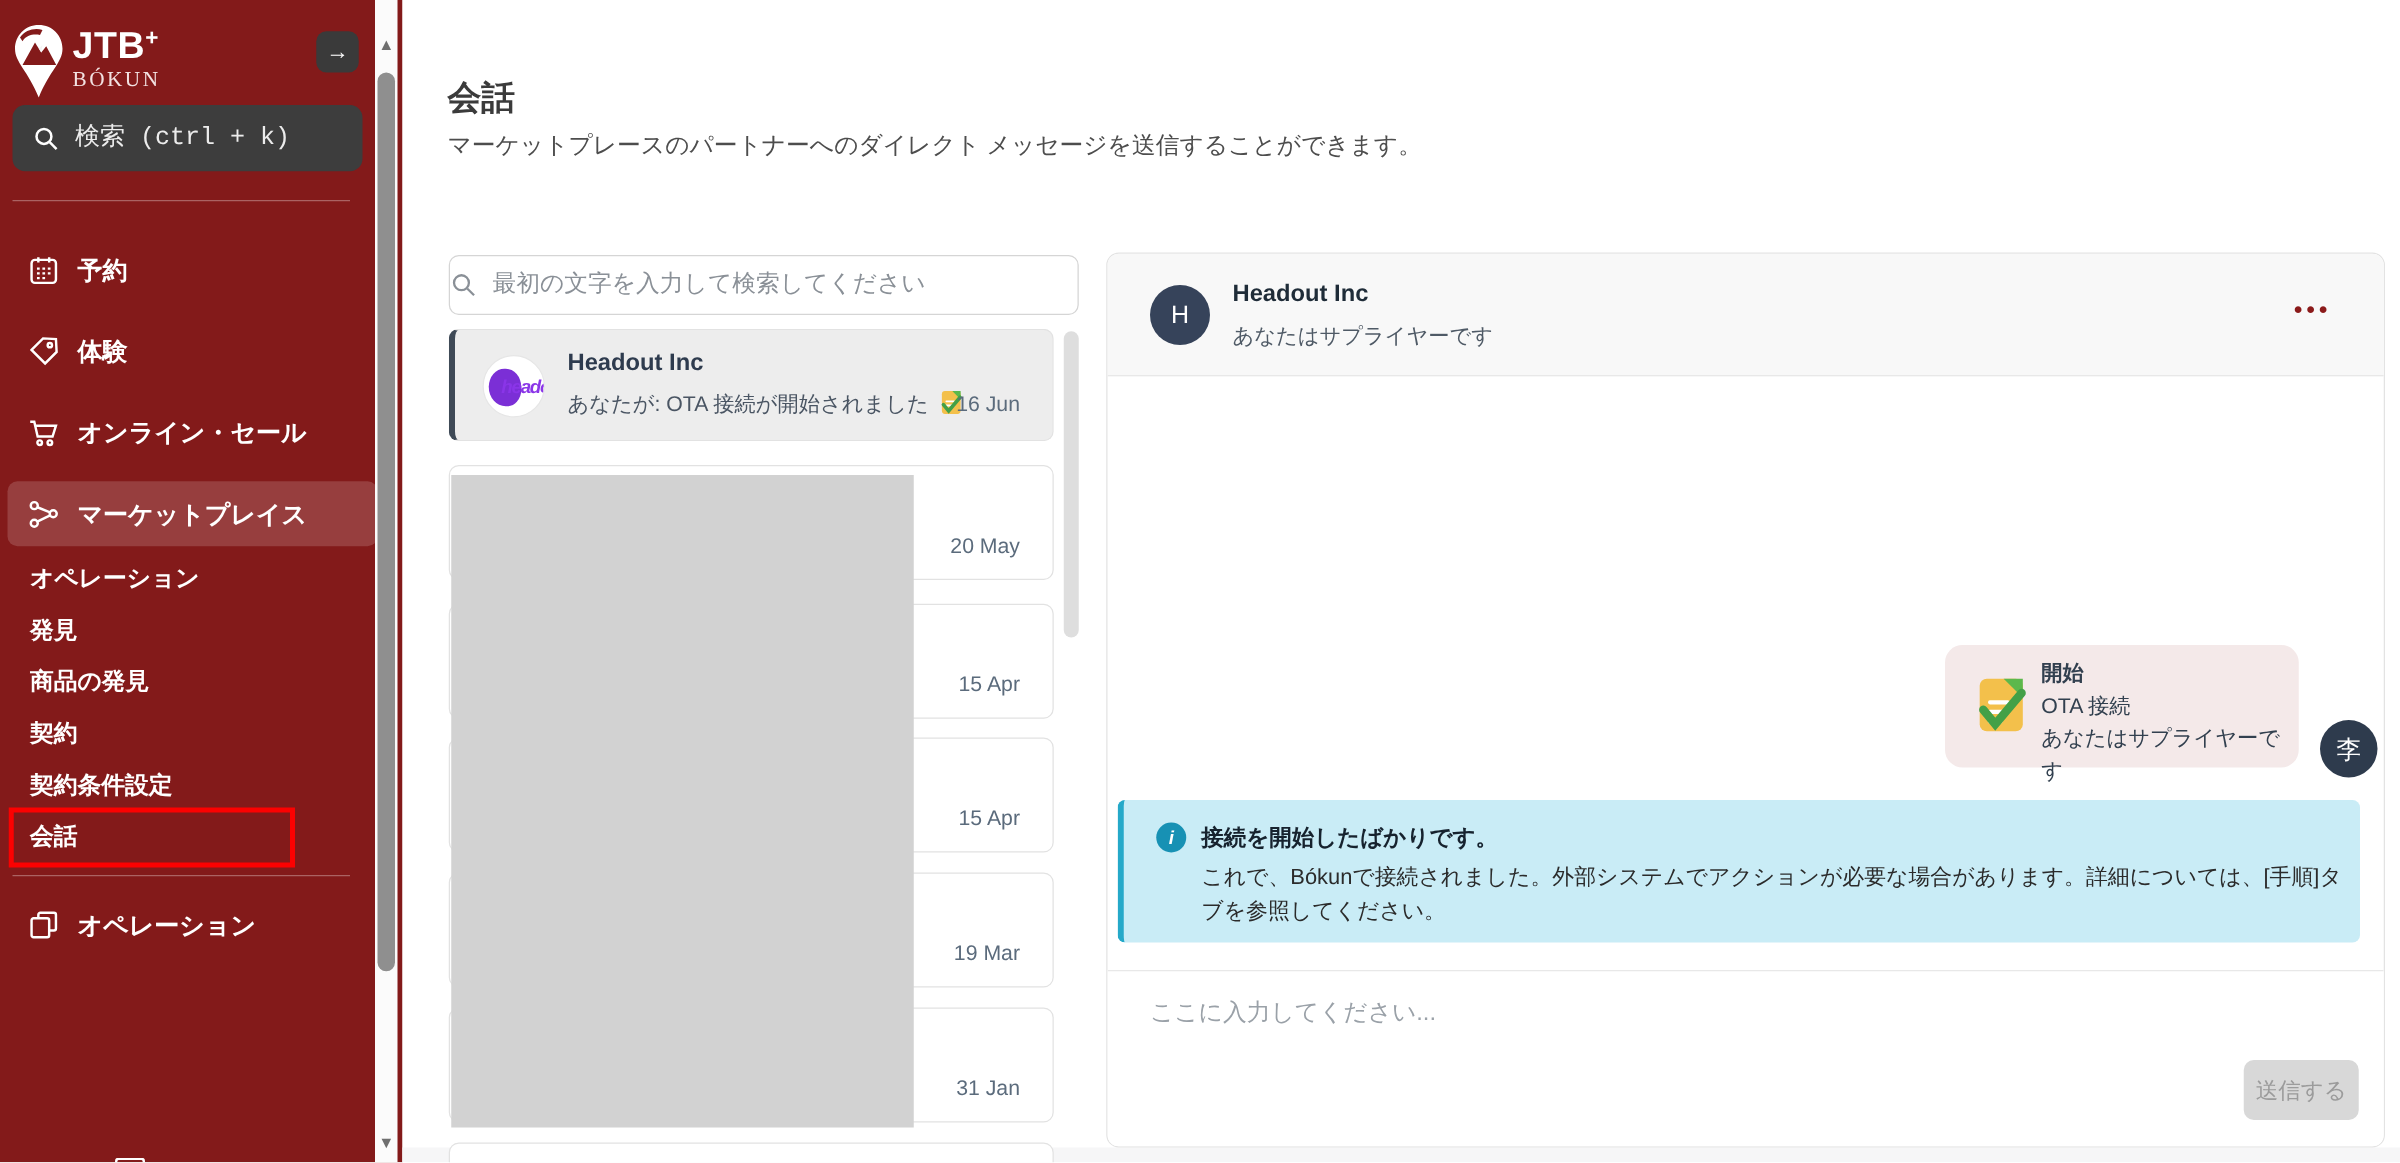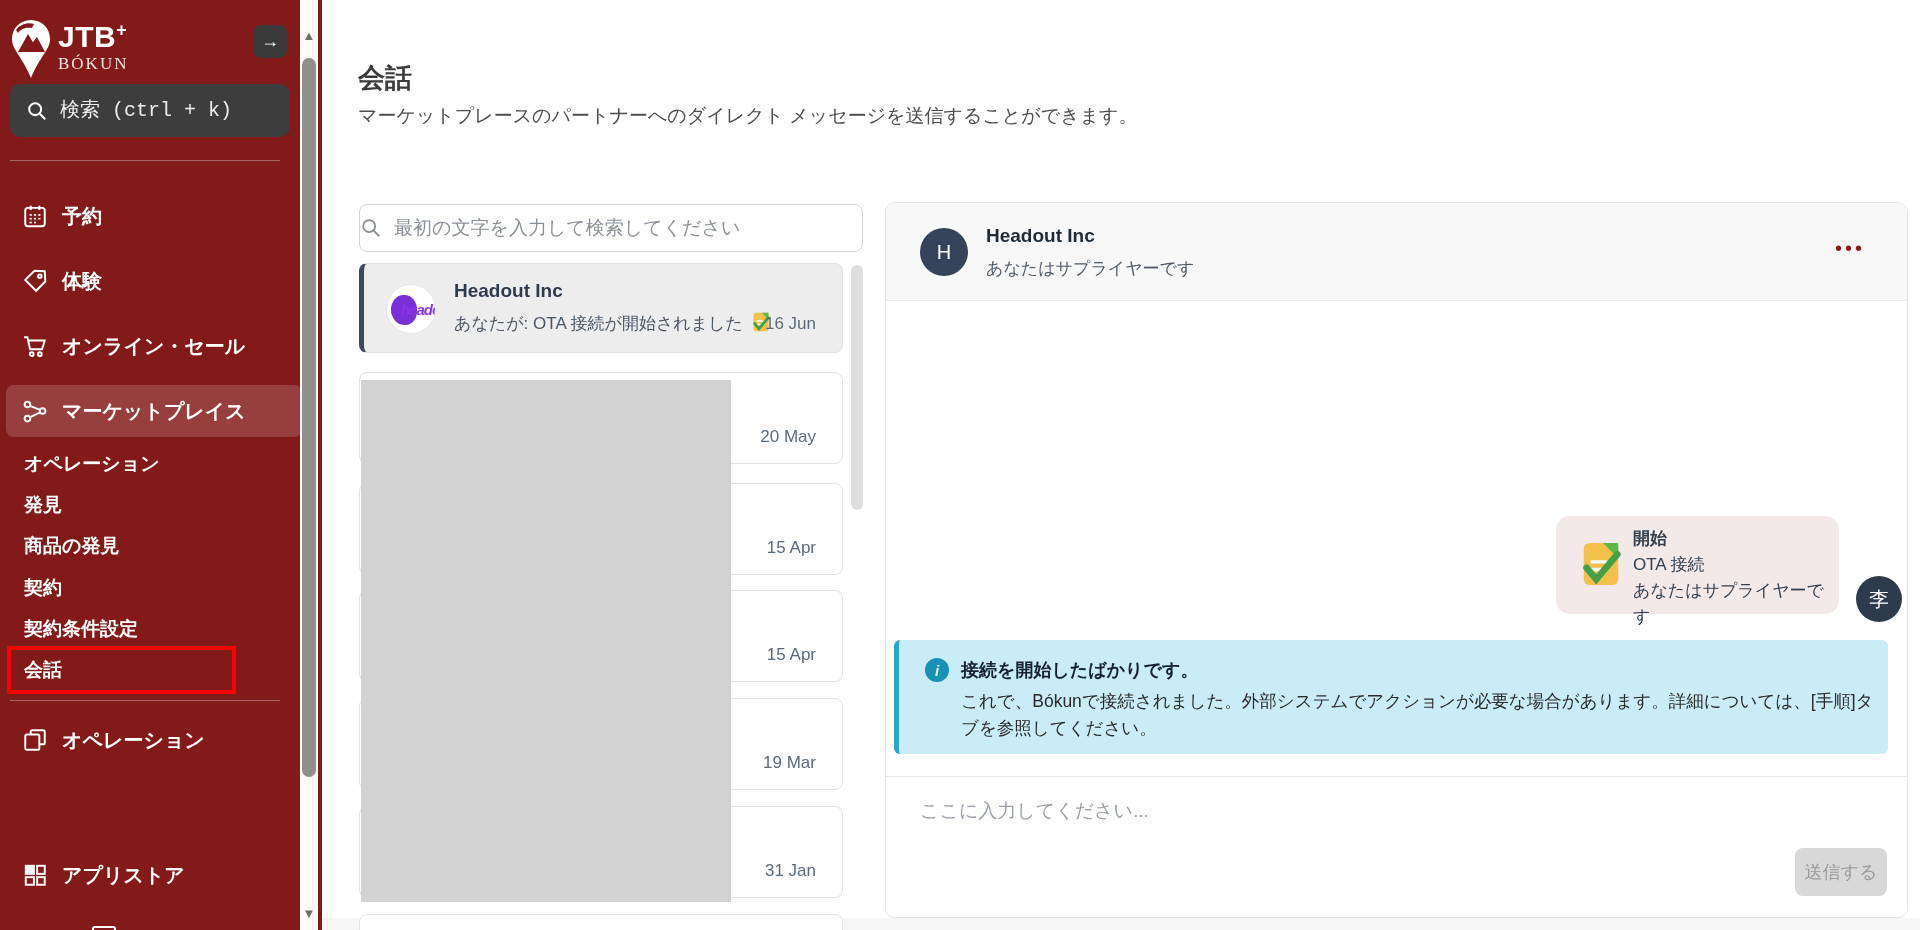--- a/index.html
+++ b/index.html
@@ -194,29 +194,20 @@
 
     <div class="nav-item" style="top:714px">
       <svg class="nicon" viewBox="0 0 24 24" fill="none" stroke="#fff" stroke-width="1.8">
         <rect x="3" y="7" width="13" height="14" rx="1.5"></rect>
           <path d="M8 7 V4.5 A1.5 1.5 0 0 1 9.5 3 H19.5 A1.5 1.5 0 0 1 21 4.5 V14.5 A1.5 1.5 0 0 1 19.5 16 H16"></path>
       </svg>
       <span>オペレーション</span>
     </div>
 
 
-    <div class="nav-item" style="top:849px">
-      <svg class="nicon" viewBox="0 0 24 24" fill="none" stroke="#fff" stroke-width="1.8">
-        <rect x="3.5" y="3.5" width="7.5" height="7.5" fill="#fff"></rect>
-          <rect x="14" y="3.5" width="7" height="7.5"></rect>
-        <rect x="3.5" y="14" width="7.5" height="7"></rect>
-          <rect x="14" y="14" width="7" height="7"></rect>
-      </svg>
-      <span>アプリストア</span>
-    </div>
 
     <div class="partial-icon"></div>
 
     <div class="sb-scroll-track"></div>
     <div class="sb-arrow" style="top:28px">▲</div>
     <div class="sb-scroll-thumb"></div>
     <div class="sb-arrow" style="top:906px">▼</div>
   </nav>
 
   <main class="main">

